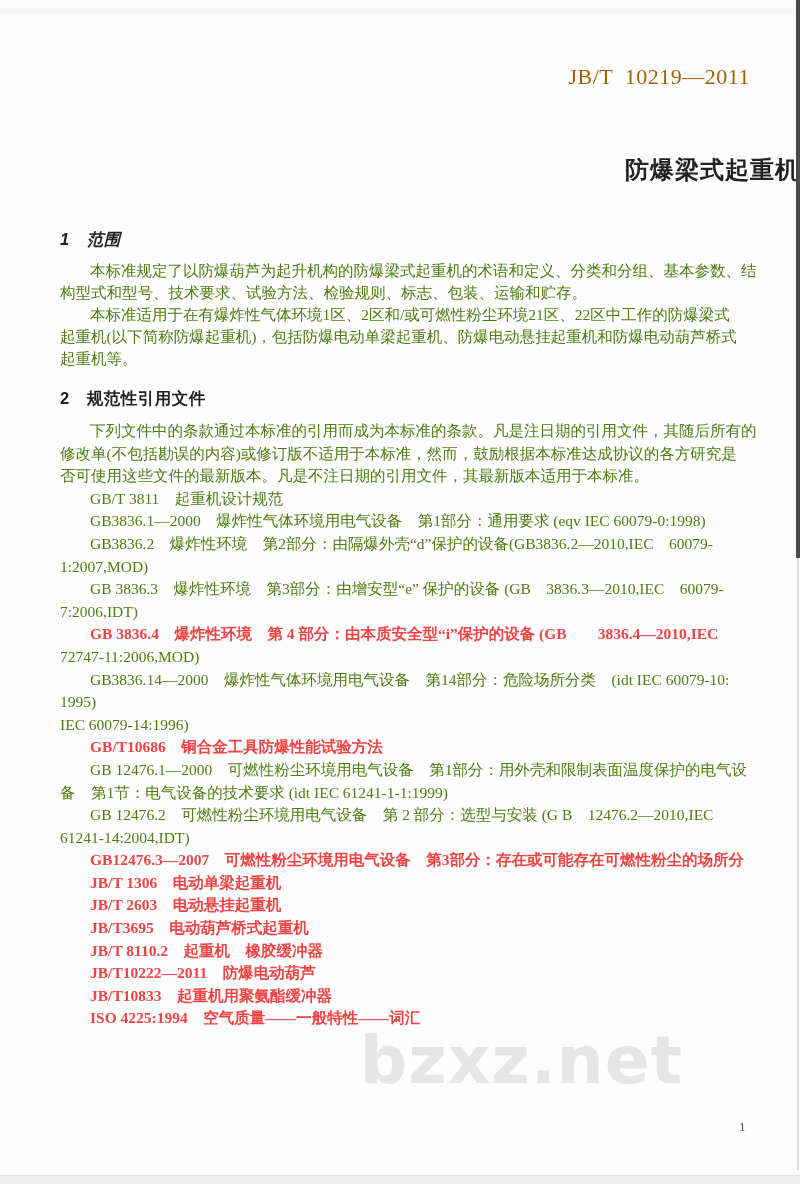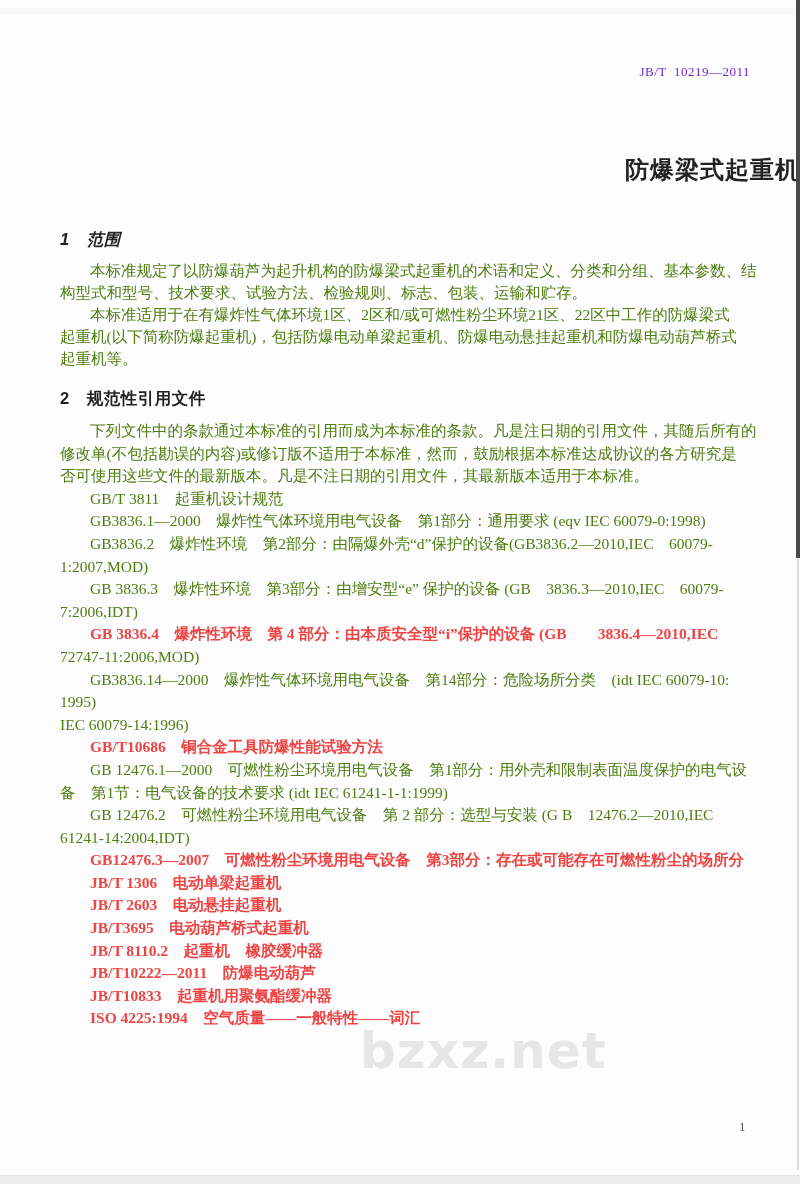--- a/index.html
+++ b/index.html
@@ -11,22 +11,22 @@
     overflow: hidden;
     font-family: "Liberation Serif", serif;
     color: #262626;
   }
   .band-top {
     position: absolute; top: 8px; left: 0; width: 100%; height: 7px;
     background: #f8f8f8;
   }
   .header-code {
     position: absolute; top: 64px; right: 50px;
-    font-size: 13px; letter-spacing: 0.5px; white-space: pre;
-    color: #6d28d9;
+    font-size: 22px; letter-spacing: 0.5px; white-space: pre;
+    color: #a16207;
   }
   .doc-title {
     position: absolute; top: 154px; left: 0; width: 100%;
     margin: 0; text-align: right;
     font-family: "Liberation Sans", sans-serif;
     font-size: 24px; font-weight: bold; letter-spacing: 1px;
     color: #222222;
   }
   .s-heading {
     position: absolute; left: 60px;
@@ -45,21 +45,21 @@
   .line {
     font-size: 15.5px; line-height: 22px; height: 22px;
     white-space: pre; color: #4d7c0f;
   }
   .s2 .line { line-height: 22.6px; height: 22.6px; }
   .line.indent { padding-left: 30px; }
   .line.bold { font-weight: bold; color: #ef4444; }
   .watermark {
     position: absolute; top: 1022px; left: 360px; z-index: 0;
     font-family: "DejaVu Sans", sans-serif;
-    font-size: 50px; font-weight: bold; letter-spacing: 1px;
+    font-size: 66px; font-weight: bold; letter-spacing: 1px;
     color: #e6e6e6; user-select: none;
   }
   .page-number {
     position: absolute; top: 1119px; left: 739px;
     font-size: 13px; color: #4d4d4d;
   }
   .edge-dark {
     position: absolute; top: 0; right: 0; width: 4px; height: 558px;
     background: #4a4a4a;
   }

